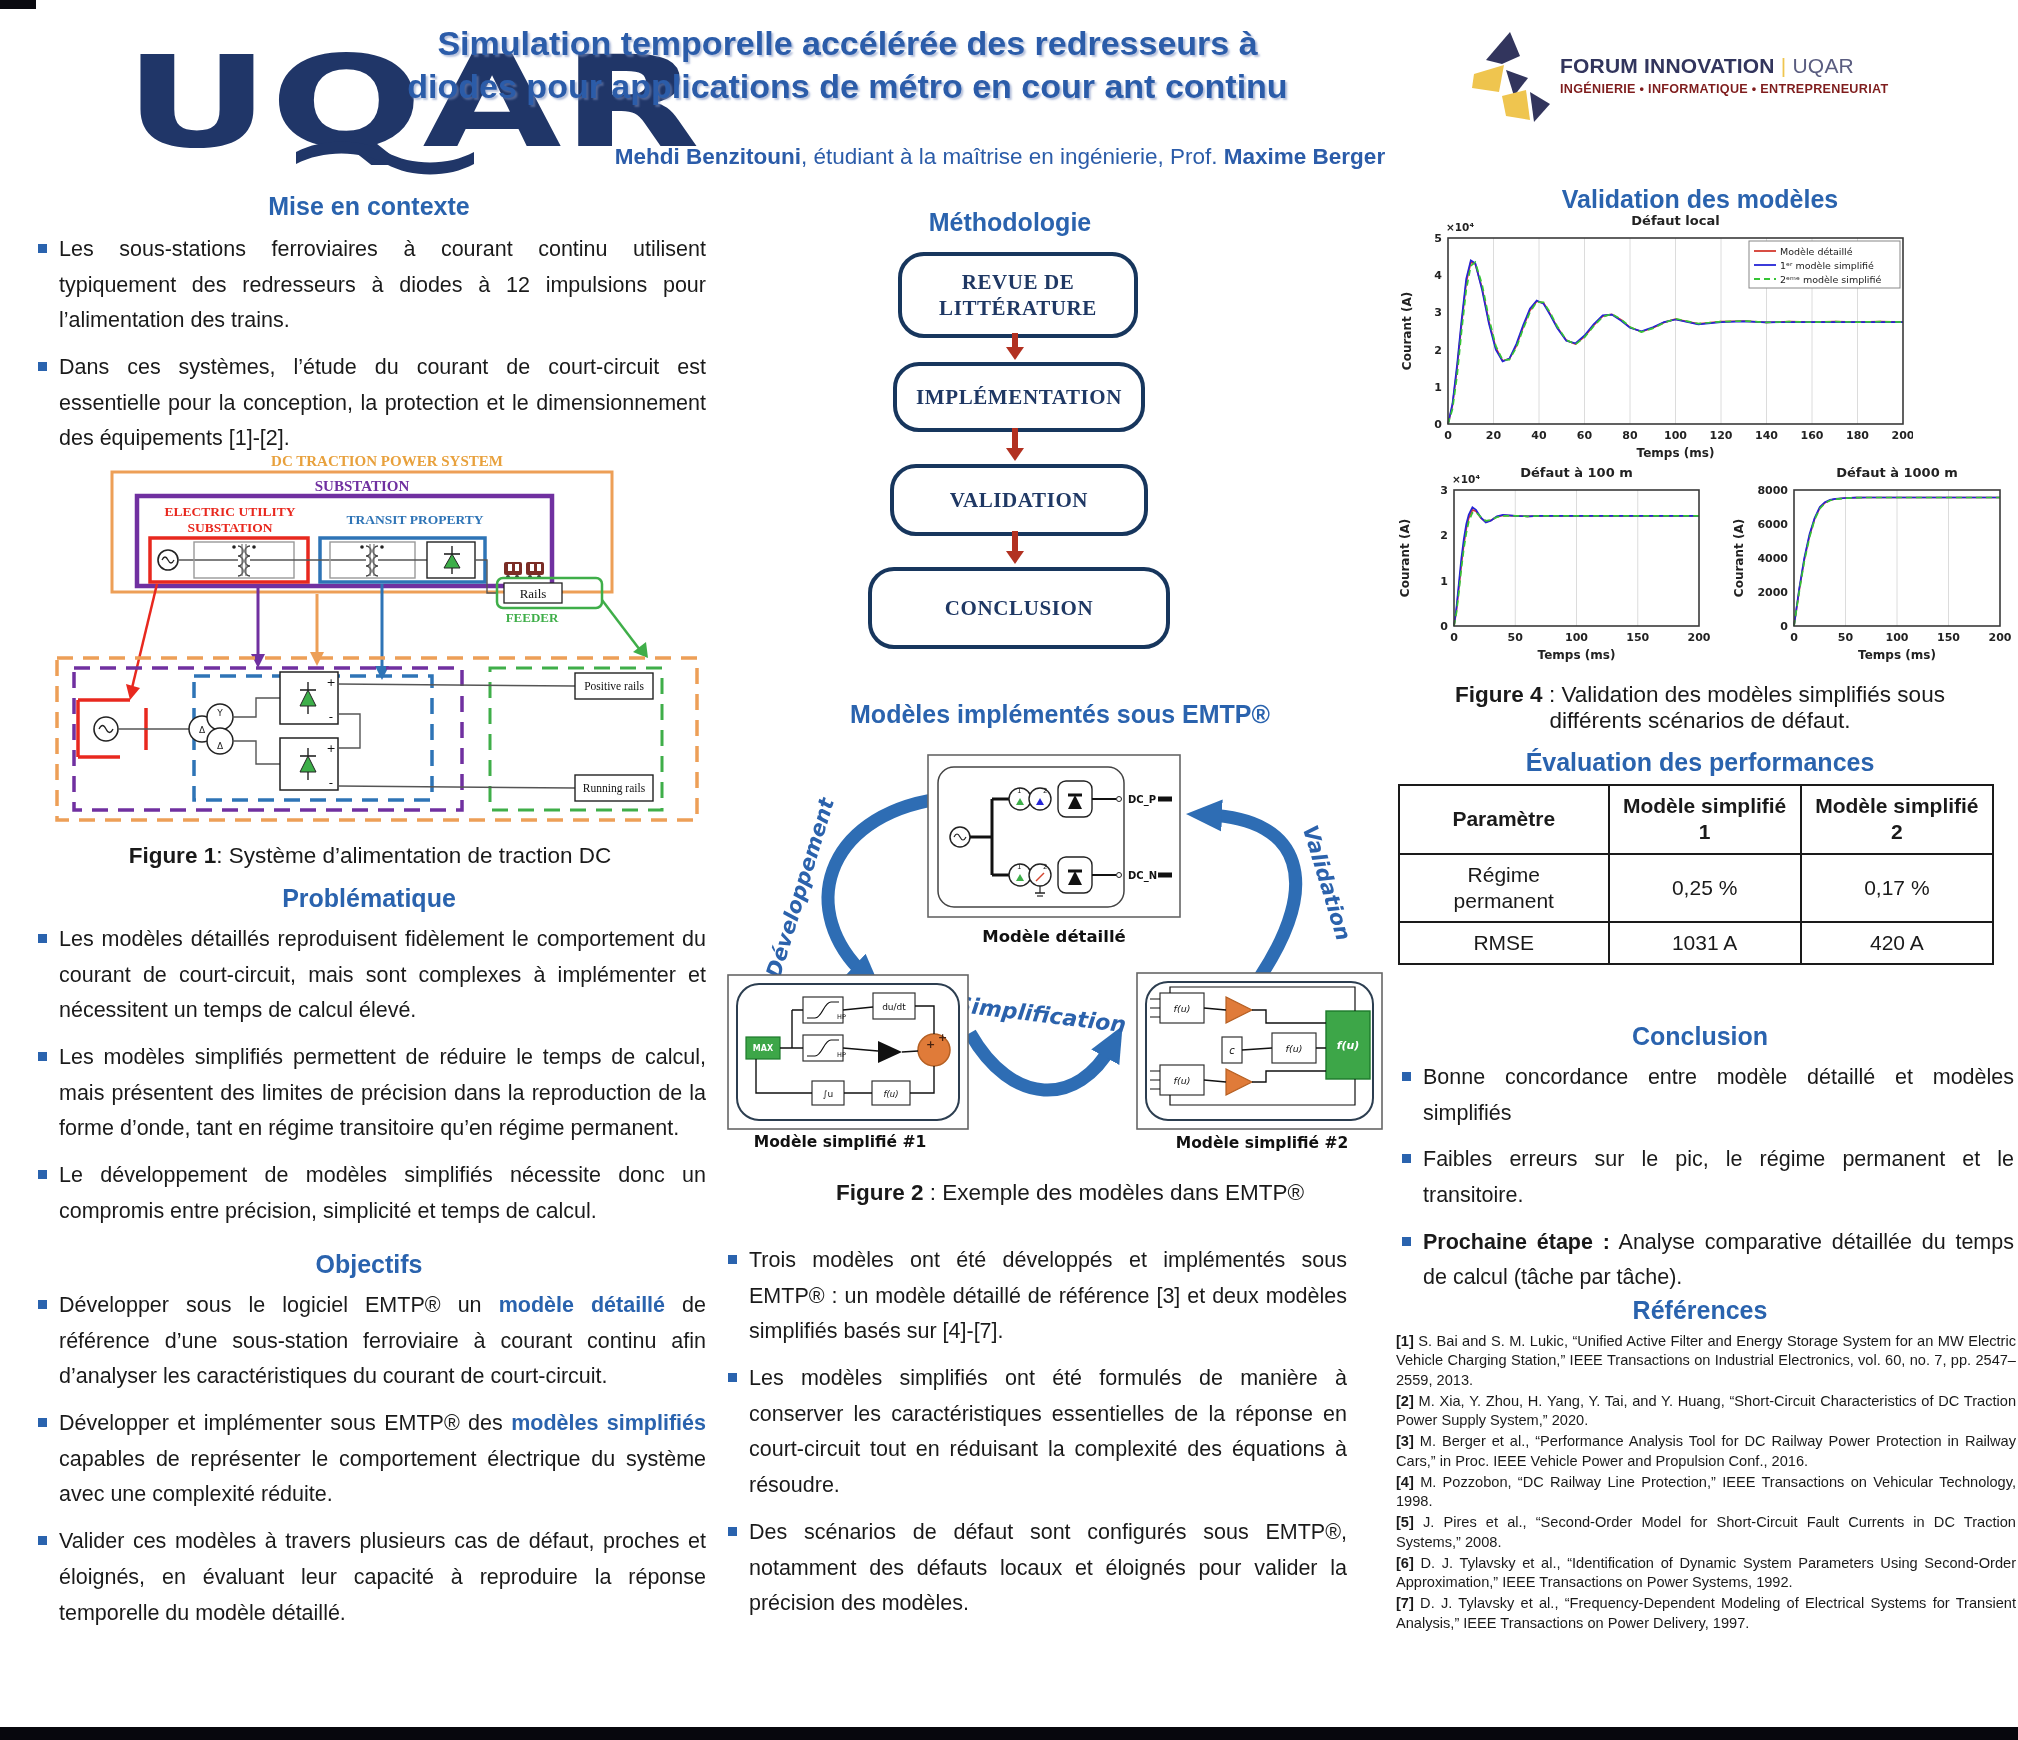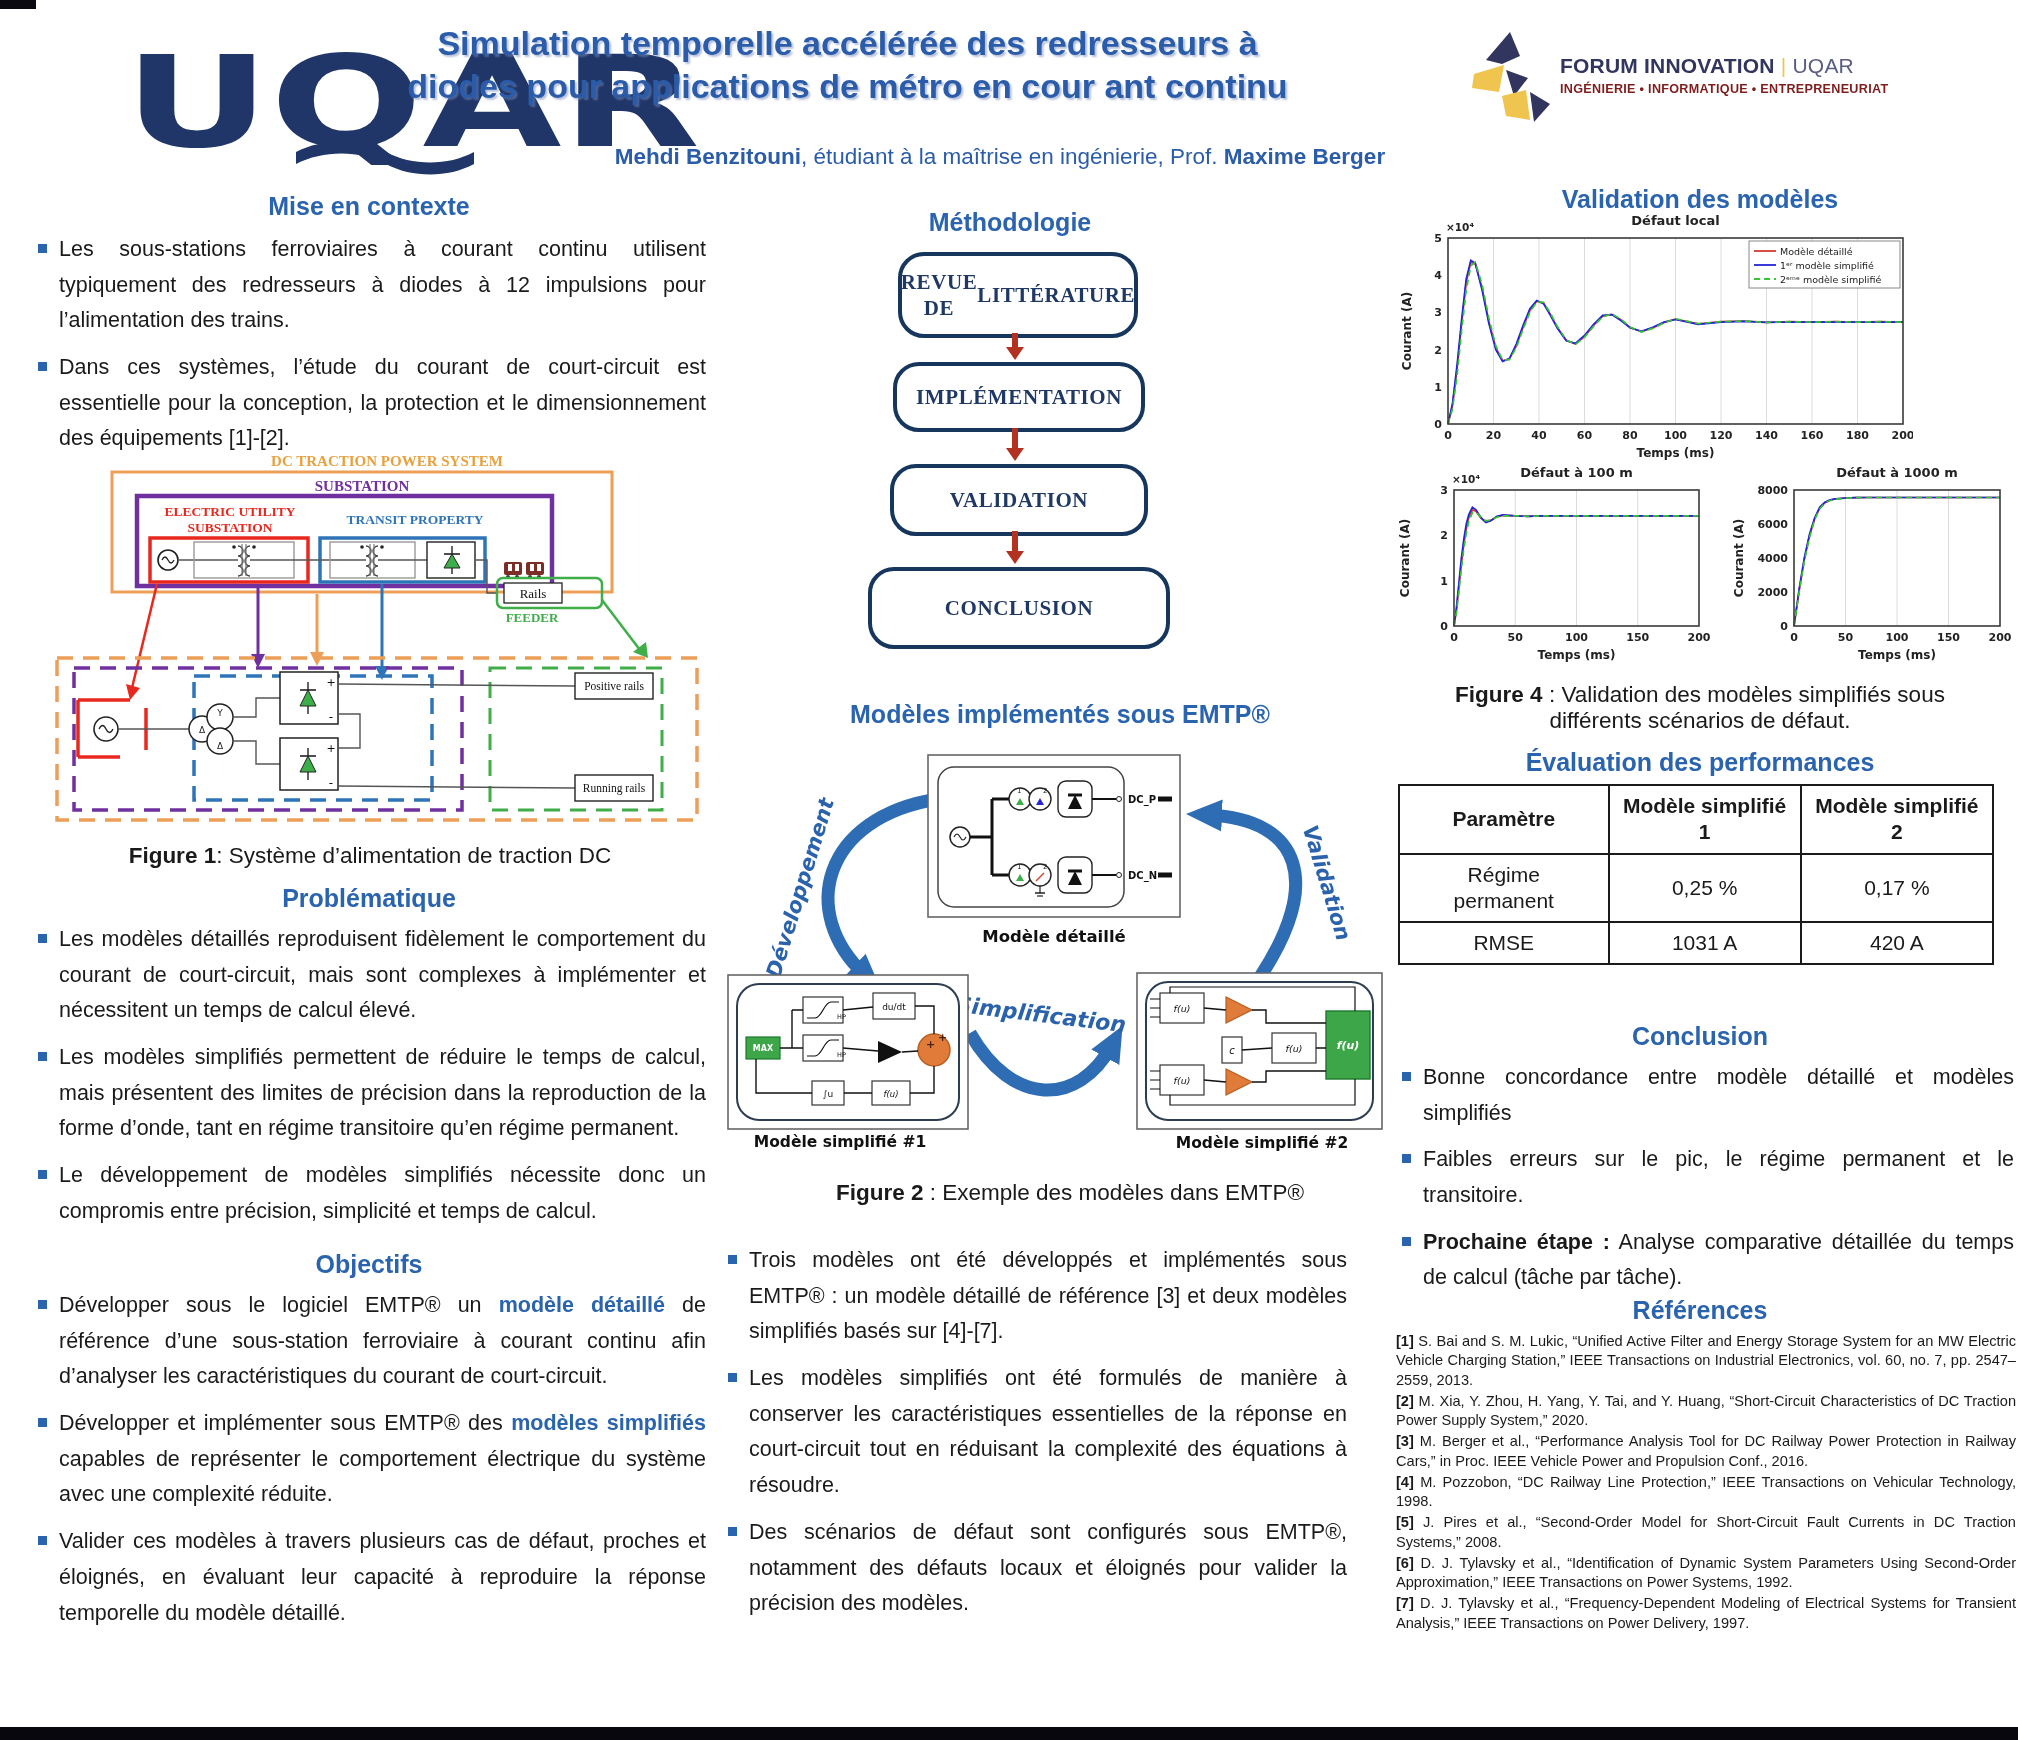--- a/index.html
+++ b/index.html
@@ -13,21 +13,21 @@
   .authors b{font-weight:bold;}
   ul.blist{list-style:none;margin:0;padding:0;}
   ul.blist li{position:relative;padding-left:27px;text-align:justify;font-size:21.5px;line-height:1.66;margin-bottom:11px;}
   ul.blist li::before{content:"";position:absolute;left:6px;top:12px;width:9px;height:9px;background:#2a63ae;}
   .em{color:#2a63ae;font-weight:bold;}
   .lead{font-weight:bold;}
   .cap{font-size:22.5px;text-align:center;}
   .cap b{font-weight:bold;}
   .flowbox{position:absolute;border:4px solid #17365d;border-radius:26px;background:#fff;color:#1f3864;
            font-family:"Liberation Serif",serif;font-weight:bold;font-size:21px;letter-spacing:.6px;
-           display:flex;flex-direction:row;align-items:center;justify-content:center;text-align:center;line-height:1.25;}
+           display:flex;flex-direction:column;align-items:center;justify-content:center;text-align:center;line-height:1.25;}
   table.perf{border-collapse:collapse;width:596px;font-size:21px;}
   table.perf th,table.perf td{border:2px solid #1a1a1a;text-align:center;padding:7px 12px;line-height:1.25;}
   table.perf th{font-weight:bold;}
   .ref{font-size:14.6px;line-height:1.32;text-align:justify;margin:0 0 2px 0;}
   .refn{font-weight:bold;}
   .forum-t1{font-size:21px;font-weight:bold;color:#32355d;letter-spacing:.2px;}
   .forum-sep{color:#efc54f;font-weight:normal;}
   .forum-uqar{color:#5a5d80;font-weight:normal;}
   .forum-t2{font-size:12.6px;color:#7f1d1d;letter-spacing:.3px;font-weight:bold;}
   svg text{font-family:"DejaVu Sans",sans-serif;}

